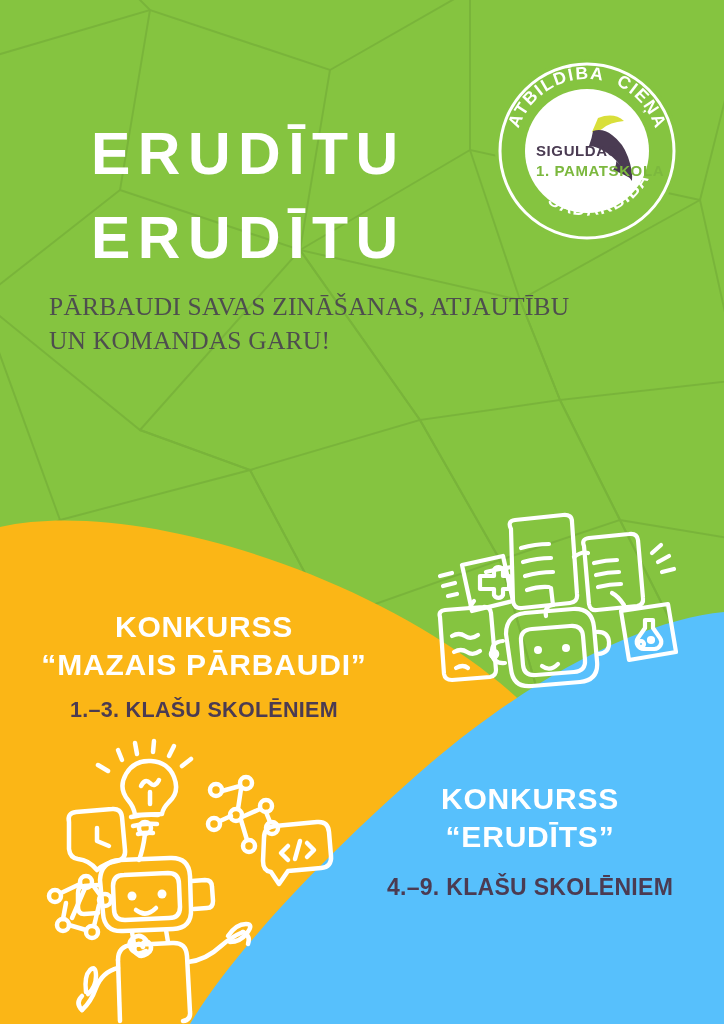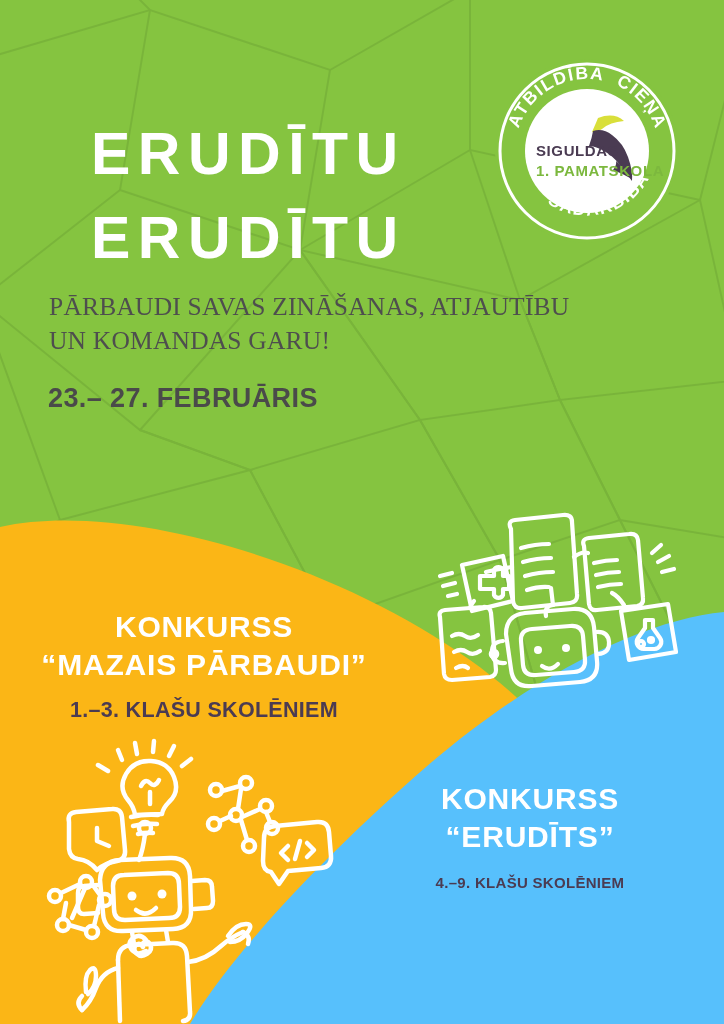--- a/index.html
+++ b/index.html
@@ -81,21 +81,21 @@
     width:388px;
     text-align:center;
   }
   .blue-head {
     font-size:30px; font-weight:700;
     letter-spacing:0.8px; line-height:38px;
     color:#ffffff; white-space:nowrap;
   }
   .blue-sub {
     margin-top:18px;
-    font-size:15px; font-weight:700;
+    font-size:23px; font-weight:700;
     letter-spacing:0.3px;
     color:#4B3B52; white-space:nowrap;
   }
 
   
   .logo { position:absolute; left:494px; top:58px; width:186px; height:186px; }
   .logo-ring-text {
     font-size:17.5px; font-weight:700;
     fill:#ffffff; letter-spacing:1.6px;
     font-family:"Liberation Sans", sans-serif;
@@ -357,21 +357,20 @@
   <div class="title-block">
     <div class="title-line">ERUDĪTU</div>
     <div class="title-line">ERUDĪTU</div>
   </div>
 
   <div class="subtitle-block">
     <div class="subtitle-line">PĀRBAUDI SAVAS ZINĀŠANAS, ATJAUTĪBU</div>
     <div class="subtitle-line">UN KOMANDAS GARU!</div>
   </div>
 
-  <div class="date-line">23.– 27. FEBRUĀRIS</div>
 
   <div class="orange-block">
     <div class="orange-head">KONKURSS</div>
     <div class="orange-head">“MAZAIS PĀRBAUDI”</div>
     <div class="orange-sub">1.–3. KLAŠU SKOLĒNIEM</div>
   </div>
 
   <div class="blue-block">
     <div class="blue-head">KONKURSS</div>
     <div class="blue-head">“ERUDĪTS”</div>

